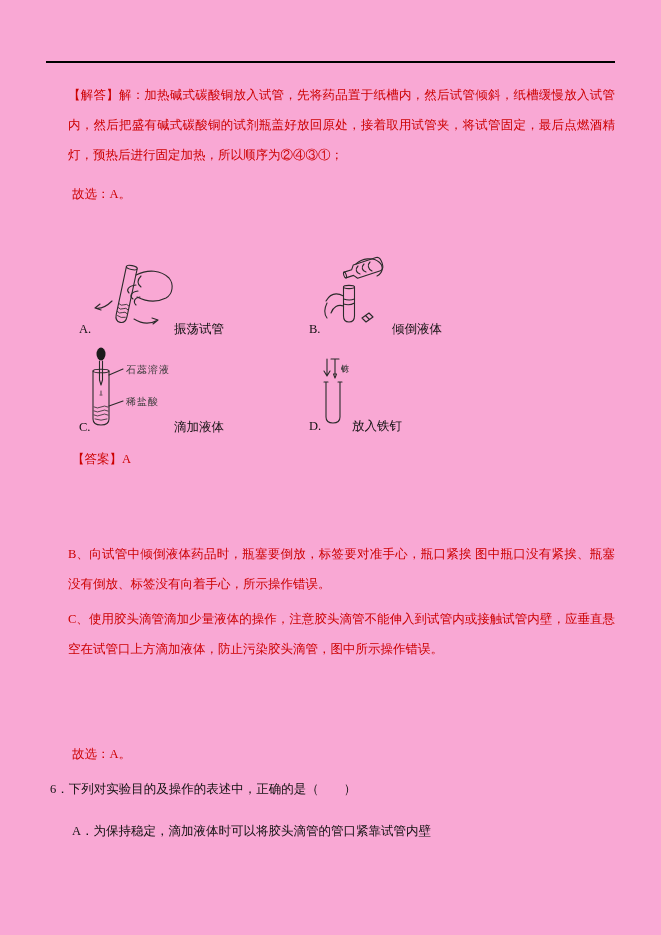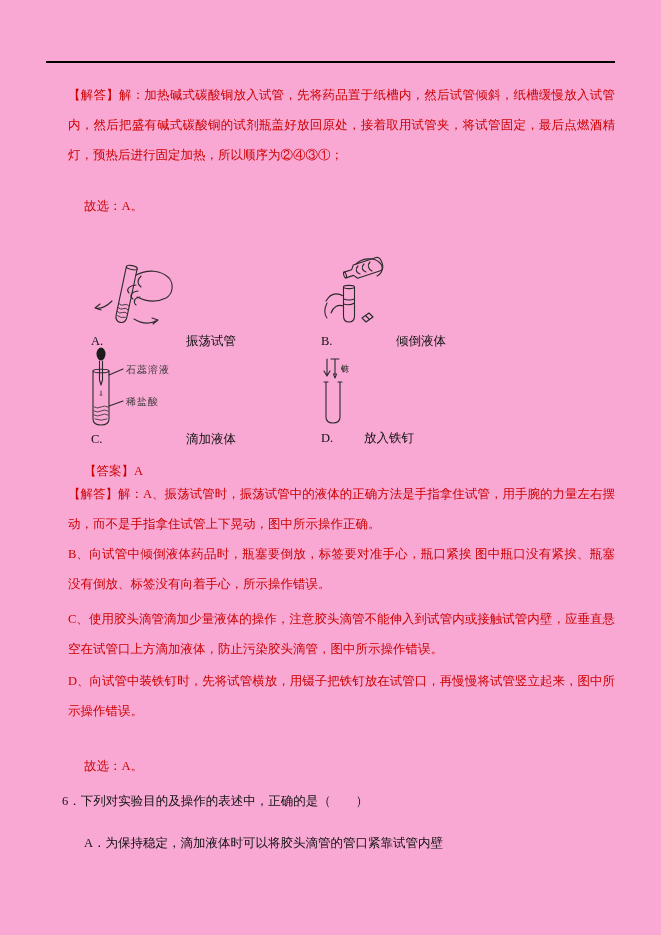--- a/index.html
+++ b/index.html
@@ -2,21 +2,21 @@
 <html><head>
 <meta charset="utf-8">
 <style>
   html,body{margin:0;padding:0;background:#ffffff;}
   body{font-family:"Liberation Serif","DejaVu Serif",serif;}
   .page{position:relative;width:661px;height:935px;background:#f9a8d4;overflow:hidden;
         font-size:12.5px;color:#111;}
   .topline{position:absolute;left:46px;top:61px;width:569px;border-top:2px solid #000;}
   .para{position:absolute;left:68px;width:547px;margin:0;line-height:30px;
         text-align:justify;text-justify:inter-ideograph;}
-  .line{position:absolute;margin:16px;white-space:pre;line-height:16px;}
+  .line{position:absolute;margin:4px;white-space:pre;line-height:16px;}
   .red{color:#cc0000;}
   .black{color:#111;}
   .smalllabel{position:absolute;font-size:10px;color:#3a3a3a;letter-spacing:1px;line-height:11px;}
   .vlabel{position:absolute;font-size:8px;color:#3a3a3a;writing-mode:vertical-rl;
           text-orientation:upright;line-height:9px;letter-spacing:1px;}
   svg{position:absolute;overflow:visible;}
   svg path,svg line,svg ellipse,svg rect,svg polyline{fill:none;stroke:#2a2a2a;
       stroke-width:1.1;stroke-linecap:round;stroke-linejoin:round;}
   svg .fill{fill:#1c1c1c;stroke:none;}
   svg .thin{stroke-width:0.8;}
@@ -55,21 +55,21 @@
     </g>
     <path d="M38,8 C44,2 55,1 61,6 C66,10 65,17 59,20"></path>
     <path d="M40,10 C37,13 38,17 42,18 M46,8 C43,11 44,15 48,16 M52,6 C49,9 50,13 54,15"></path>
     <ellipse cx="31" cy="31" rx="5.5" ry="1.6"></ellipse>
     <path d="M25.5,31 L25.5,60 Q25.5,66 31,66 Q36.5,66 36.5,60 L36.5,31"></path>
     <path d="M25.5,40 C18,36 12,38 8,45 M25.5,50 C20,48 15,51 13,57"></path>
     <path d="M25.5,43 q6,2 11,0 M25.5,48 q6,2 11,-1"></path>
     <path d="M9,47 C6,53 6,58 9,62"></path>
     <path d="M44,62 l7,-5 l4,4 l-7,5 z M48,60 l3,3"></path>
   </svg>
-  <span class="line black" style="left:380px;top:317px">倾倒液体</span>
+  <span class="line black" style="left:388px;top:317px">倾倒液体</span>
 
   <span class="line black" style="left:75px;top:415px">C.</span>
   <svg style="left:90px;top:347px" width="34" height="86" viewBox="0 0 34 86">
     <ellipse class="fill" cx="11" cy="7" rx="4.5" ry="6.5"></ellipse>
     <path d="M9.5,14 L9.5,33 L11,38 L12.5,33 L12.5,14"></path>
     <path d="M3,24 L3,72 Q3,78 11,78 Q19,78 19,72 L19,24"></path>
     <ellipse cx="11" cy="24" rx="8" ry="1.8"></ellipse>
     <path class="thin" d="M4,60 q3.5,2 7,0 q3.5,-2 7,0 M4,64 q3.5,2 7,0 q3.5,-2 7,0 M4,68 q3.5,2 7,0 q3.5,-2 7,0 M5,72 q6,2.5 12,0"></path>
     <path class="thin" d="M11,44 l0,3 M10,48 l2,0"></path>
     <path d="M19,28 L33,22"></path>
@@ -83,23 +83,21 @@
   <svg style="left:322px;top:357px" width="30" height="70" viewBox="0 0 30 70">
     <path d="M5,2 L5,18 M5,19 l-3,-5 M5,19 l3,-5"></path>
     <path d="M9,2 L17,2 M13,2 L13,17 M13,21 l-1.5,-4 l3,0 z"></path>
     <path d="M4,25 L4,60 Q4,66 11,66 Q18,66 18,60 L18,25 M2,25 L6,25 M16,25 L20,25"></path>
   </svg>
   <span class="vlabel" style="left:340px;top:358px">铁钉</span>
   <span class="line black" style="left:348px;top:414px">放入铁钉</span>
 
   <p class="line red" style="left:68px;top:447px">【答案】A</p>
 
-  <p class="para red" style="top:479px">【解答】解：A、振荡试管时，振荡试管中的液体的正确方法是手指拿住试管，用手腕的力量左右摆动，而不是手指拿住试管上下晃动，图中所示操作正确。</p>
   <p class="para red" style="top:604px">C、使用胶头滴管滴加少量液体的操作，注意胶头滴管不能伸入到试管内或接触试管内壁，应垂直悬空在试管口上方滴加液体，防止污染胶头滴管，图中所示操作错误。</p>
   <p class="para red" style="top:539px">B、向试管中倾倒液体药品时，瓶塞要倒放，标签要对准手心，瓶口紧挨 图中瓶口没有紧挨、瓶塞没有倒放、标签没有向着手心，所示操作错误。</p>
-  <p class="para red" style="top:666px">D、向试管中装铁钉时，先将试管横放，用镊子把铁钉放在试管口，再慢慢将试管竖立起来，图中所示操作错误。</p>
 
   <p class="line red" style="left:68px;top:742px">故选：A。</p>
 
   <p class="line black" style="left:46px;top:777px">6．下列对实验目的及操作的表述中，正确的是（　　）</p>
   <p class="line black" style="left:68px;top:819px">A．为保持稳定，滴加液体时可以将胶头滴管的管口紧靠试管内壁</p>
 
 </div>
 
 </body></html>

